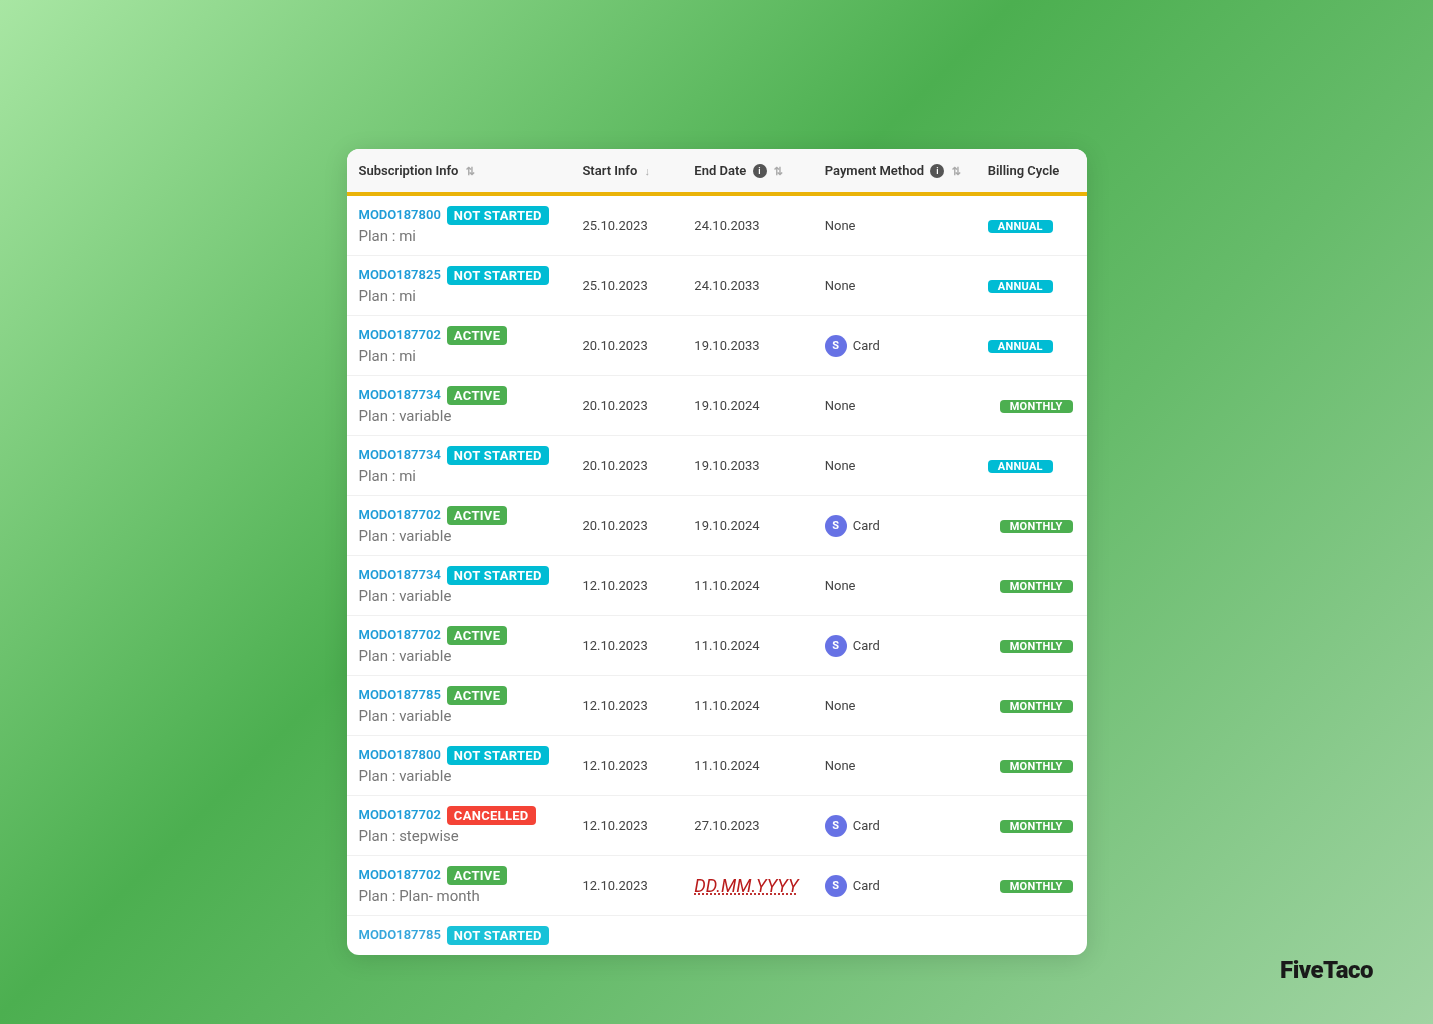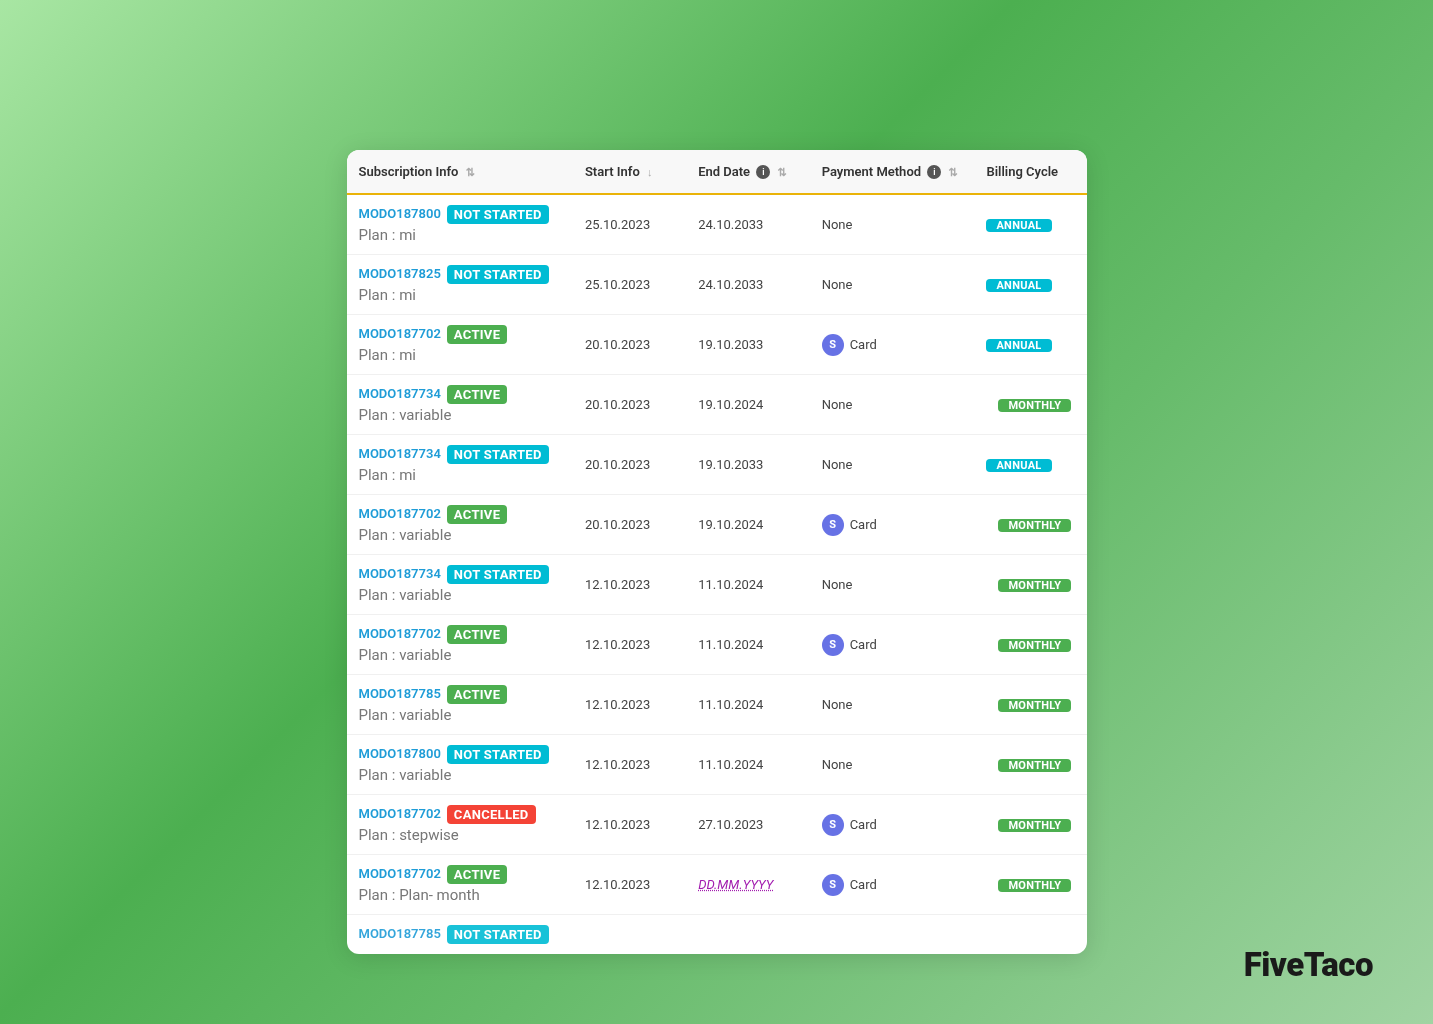--- a/index.html
+++ b/index.html
@@ -28,21 +28,21 @@
       width: 740px;
       overflow: hidden;
       position: relative;
     }
     table {
       width: 100%;
       border-collapse: collapse;
     }
     thead tr {
       background: #f8f8f8;
-      border-bottom: 2px solid #eab308;
+      border-bottom: 4px solid #eab308;
     }
     thead th {
       padding: 14px 12px;
       text-align: left;
       font-size: 13px;
       font-weight: 600;
       color: #333;
       white-space: nowrap;
     }
     thead th .sort-icon {
@@ -130,30 +130,30 @@
       border-radius: 50%;
       display: flex;
       align-items: center;
       justify-content: center;
       color: #fff;
       font-size: 11px;
       font-weight: 700;
       flex-shrink: 0;
     }
     .date-placeholder {
-      color: #a21caf;
+      color: #b91c1c;
       text-decoration: underline dotted;
       font-style: italic;
-      font-size: 13px;
+      font-size: 18px;
     }
     .fivetaco-logo {
       position: fixed;
       bottom: 40px;
       right: 60px;
-      font-size: 33px;
+      font-size: 24px;
       font-weight: 900;
       color: #1a1a1a;
       letter-spacing: -0.5px;
     }
     .fivetaco-logo span.five { color: #1a1a1a; }
     .fivetaco-logo span.taco { color: #1a1a1a; }
     .partial-row td {
       opacity: 0.9;
     }
     .col-subscription { width: 220px; }

